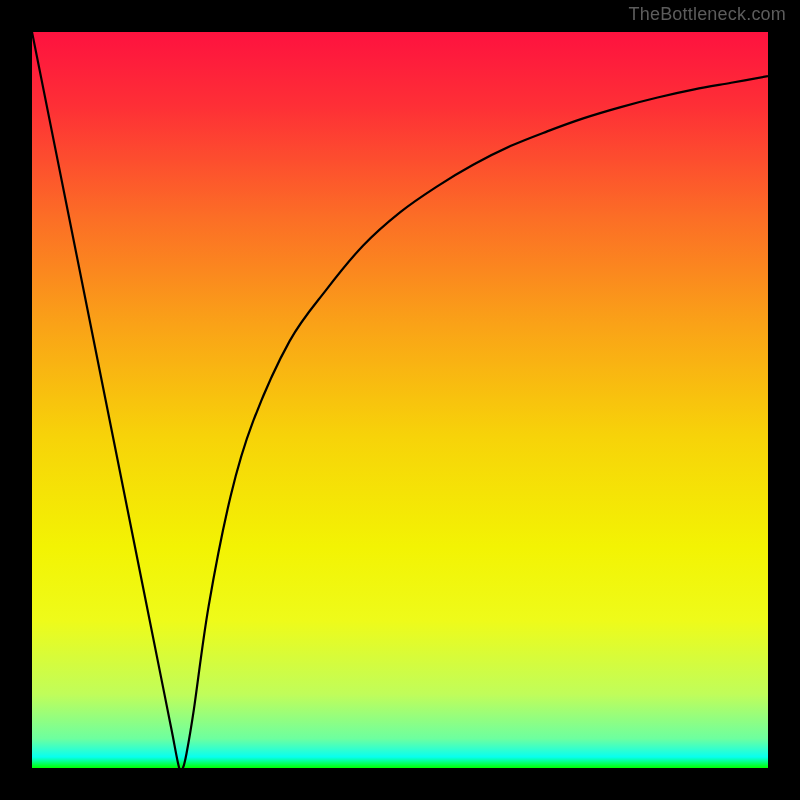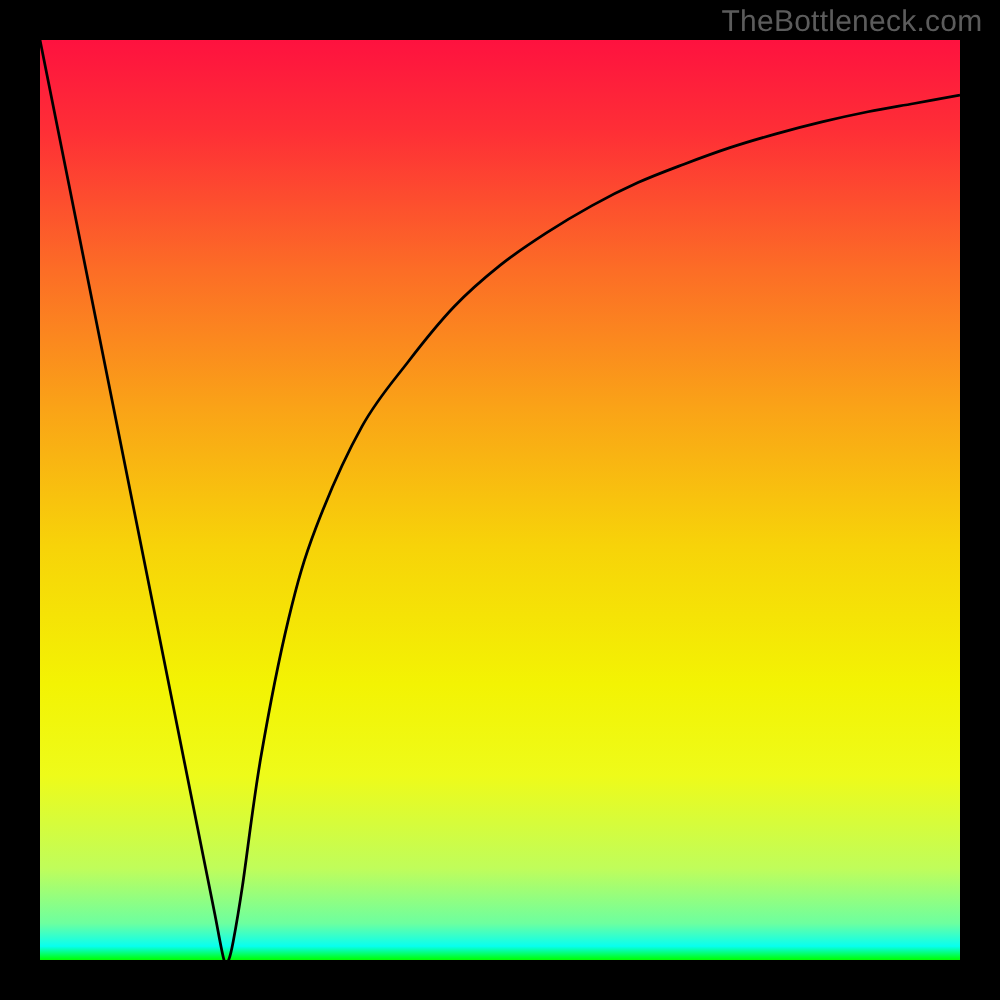--- a/index.html
+++ b/index.html
@@ -17,21 +17,21 @@
     left: 0;
     width: 800px;
     height: 800px;
     background: #000;
   }
   .watermark {
     position: absolute;
     top: 4px;
     right: 14px;
     color: #5c5c5c;
-    font-size: 24px;
+    font-size: 18px;
     font-weight: 500;
     letter-spacing: 0.2px;
     user-select: none;
   }
   svg.plot {
     position: absolute;
     top: 0;
     left: 0;
   }
 </style>

